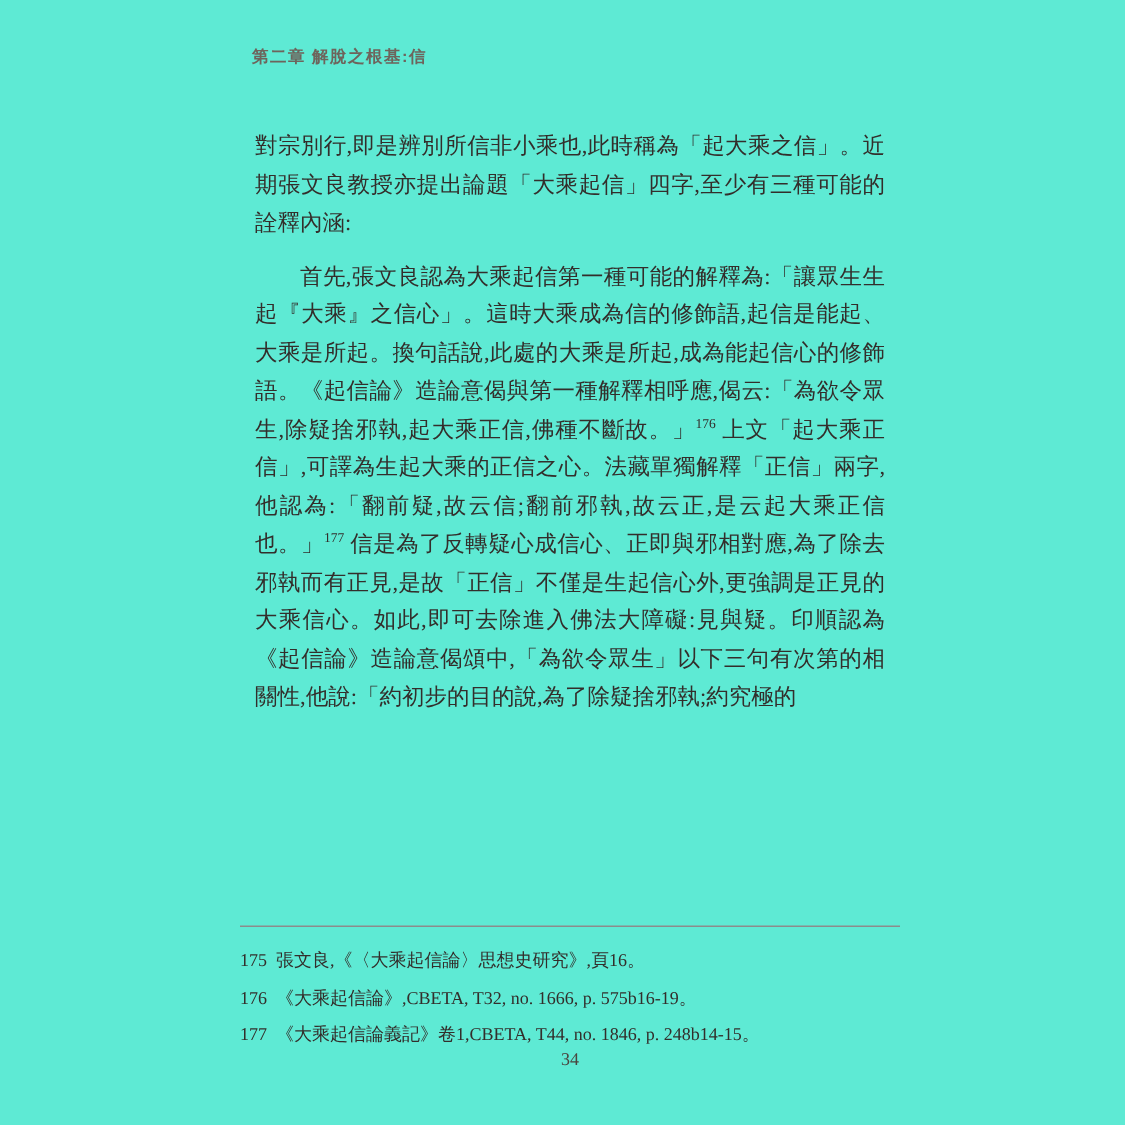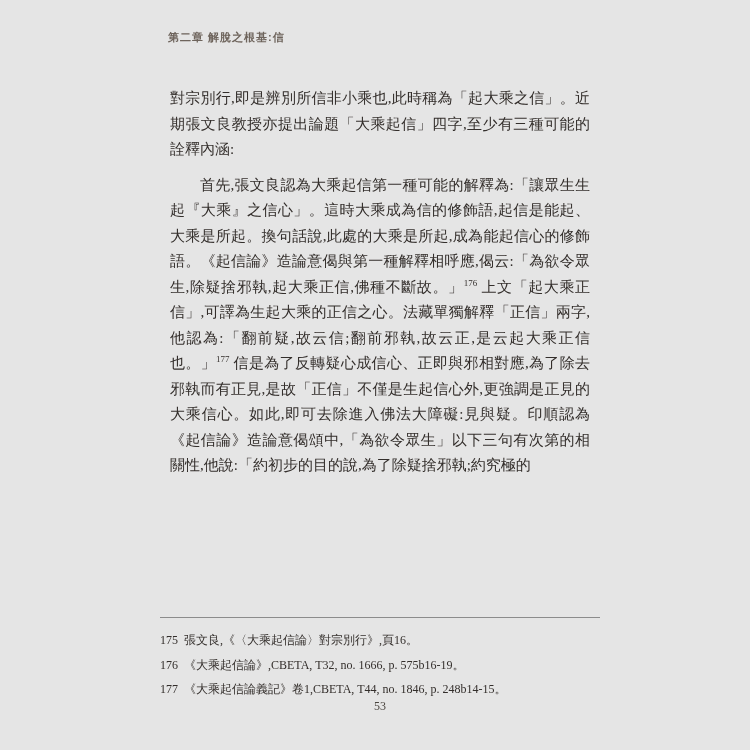--- a/index.html
+++ b/index.html
@@ -4,21 +4,21 @@
 <style>
   html, body {
     margin: 0;
     padding: 0;
     background: #ffffff;
   }
   .page {
     position: relative;
     width: 750px;
     height: 750px;
-    background: #e5e5e5;
+    background: #5eead4;
     overflow: hidden;
   }
   .running-header {
     position: absolute;
     left: 168px;
     top: 30px;
     font-family: "Liberation Sans", "DejaVu Sans", sans-serif;
     font-size: 11px;
     font-weight: 600;
     letter-spacing: 1px;
@@ -107,25 +107,25 @@
     <p>對宗別行,即是辨別所信非小乘也,此時稱為「起大乘之信」。近期張文良教授亦提出論題「大乘起信」四字,至少有三種可能的詮釋內涵:</p>
 
 
 
     <p class="indented">首先,張文良認為大乘起信第一種可能的解釋為:「讓眾生生起『大乘』之信心」。這時大乘成為信的修飾語,起信是能起、大乘是所起。換句話說,此處的大乘是所起,成為能起信心的修飾語。《起信論》造論意偈與第一種解釋相呼應,偈云:「為欲令眾生,除疑捨邪執,起大乘正信,佛種不斷故。」<sup class="fnref">176</sup> 上文「起大乘正信」,可譯為生起大乘的正信之心。法藏單獨解釋「正信」兩字,他認為:「翻前疑,故云信;翻前邪執,故云正,是云起大乘正信也。」<sup class="fnref">177</sup> 信是為了反轉疑心成信心、正即與邪相對應,為了除去邪執而有正見,是故「正信」不僅是生起信心外,更強調是正見的大乘信心。如此,即可去除進入佛法大障礙:見與疑。印順認為《起信論》造論意偈頌中,「為欲令眾生」以下三句有次第的相關性,他說:「約初步的目的說,為了除疑捨邪執;約究極的</p>
   </div>
 
   <div class="footnotes">
     <div class="fn-rule"></div>
     <div class="footnote">
-      <span class="fn-num">175</span><span>張文良,《〈大乘起信論〉對宗別行》,頁16。</span>
+      <span class="fn-num">175</span><span>張文良,《〈大乘起信論〉思想史研究》,頁16。</span>
     </div>
     <div class="footnote">
       <span class="fn-num">176</span><span>《大乘起信論》,CBETA, T32, no. 1666, p. 575b16-19。</span>
     </div>
     <div class="footnote">
       <span class="fn-num">177</span><span>《大乘起信論義記》卷1,CBETA, T44, no. 1846, p. 248b14-15。</span>
     </div>
   </div>
 
-  <div class="page-number">53</div>
+  <div class="page-number">34</div>
 
 </div>
 
 </body></html>

